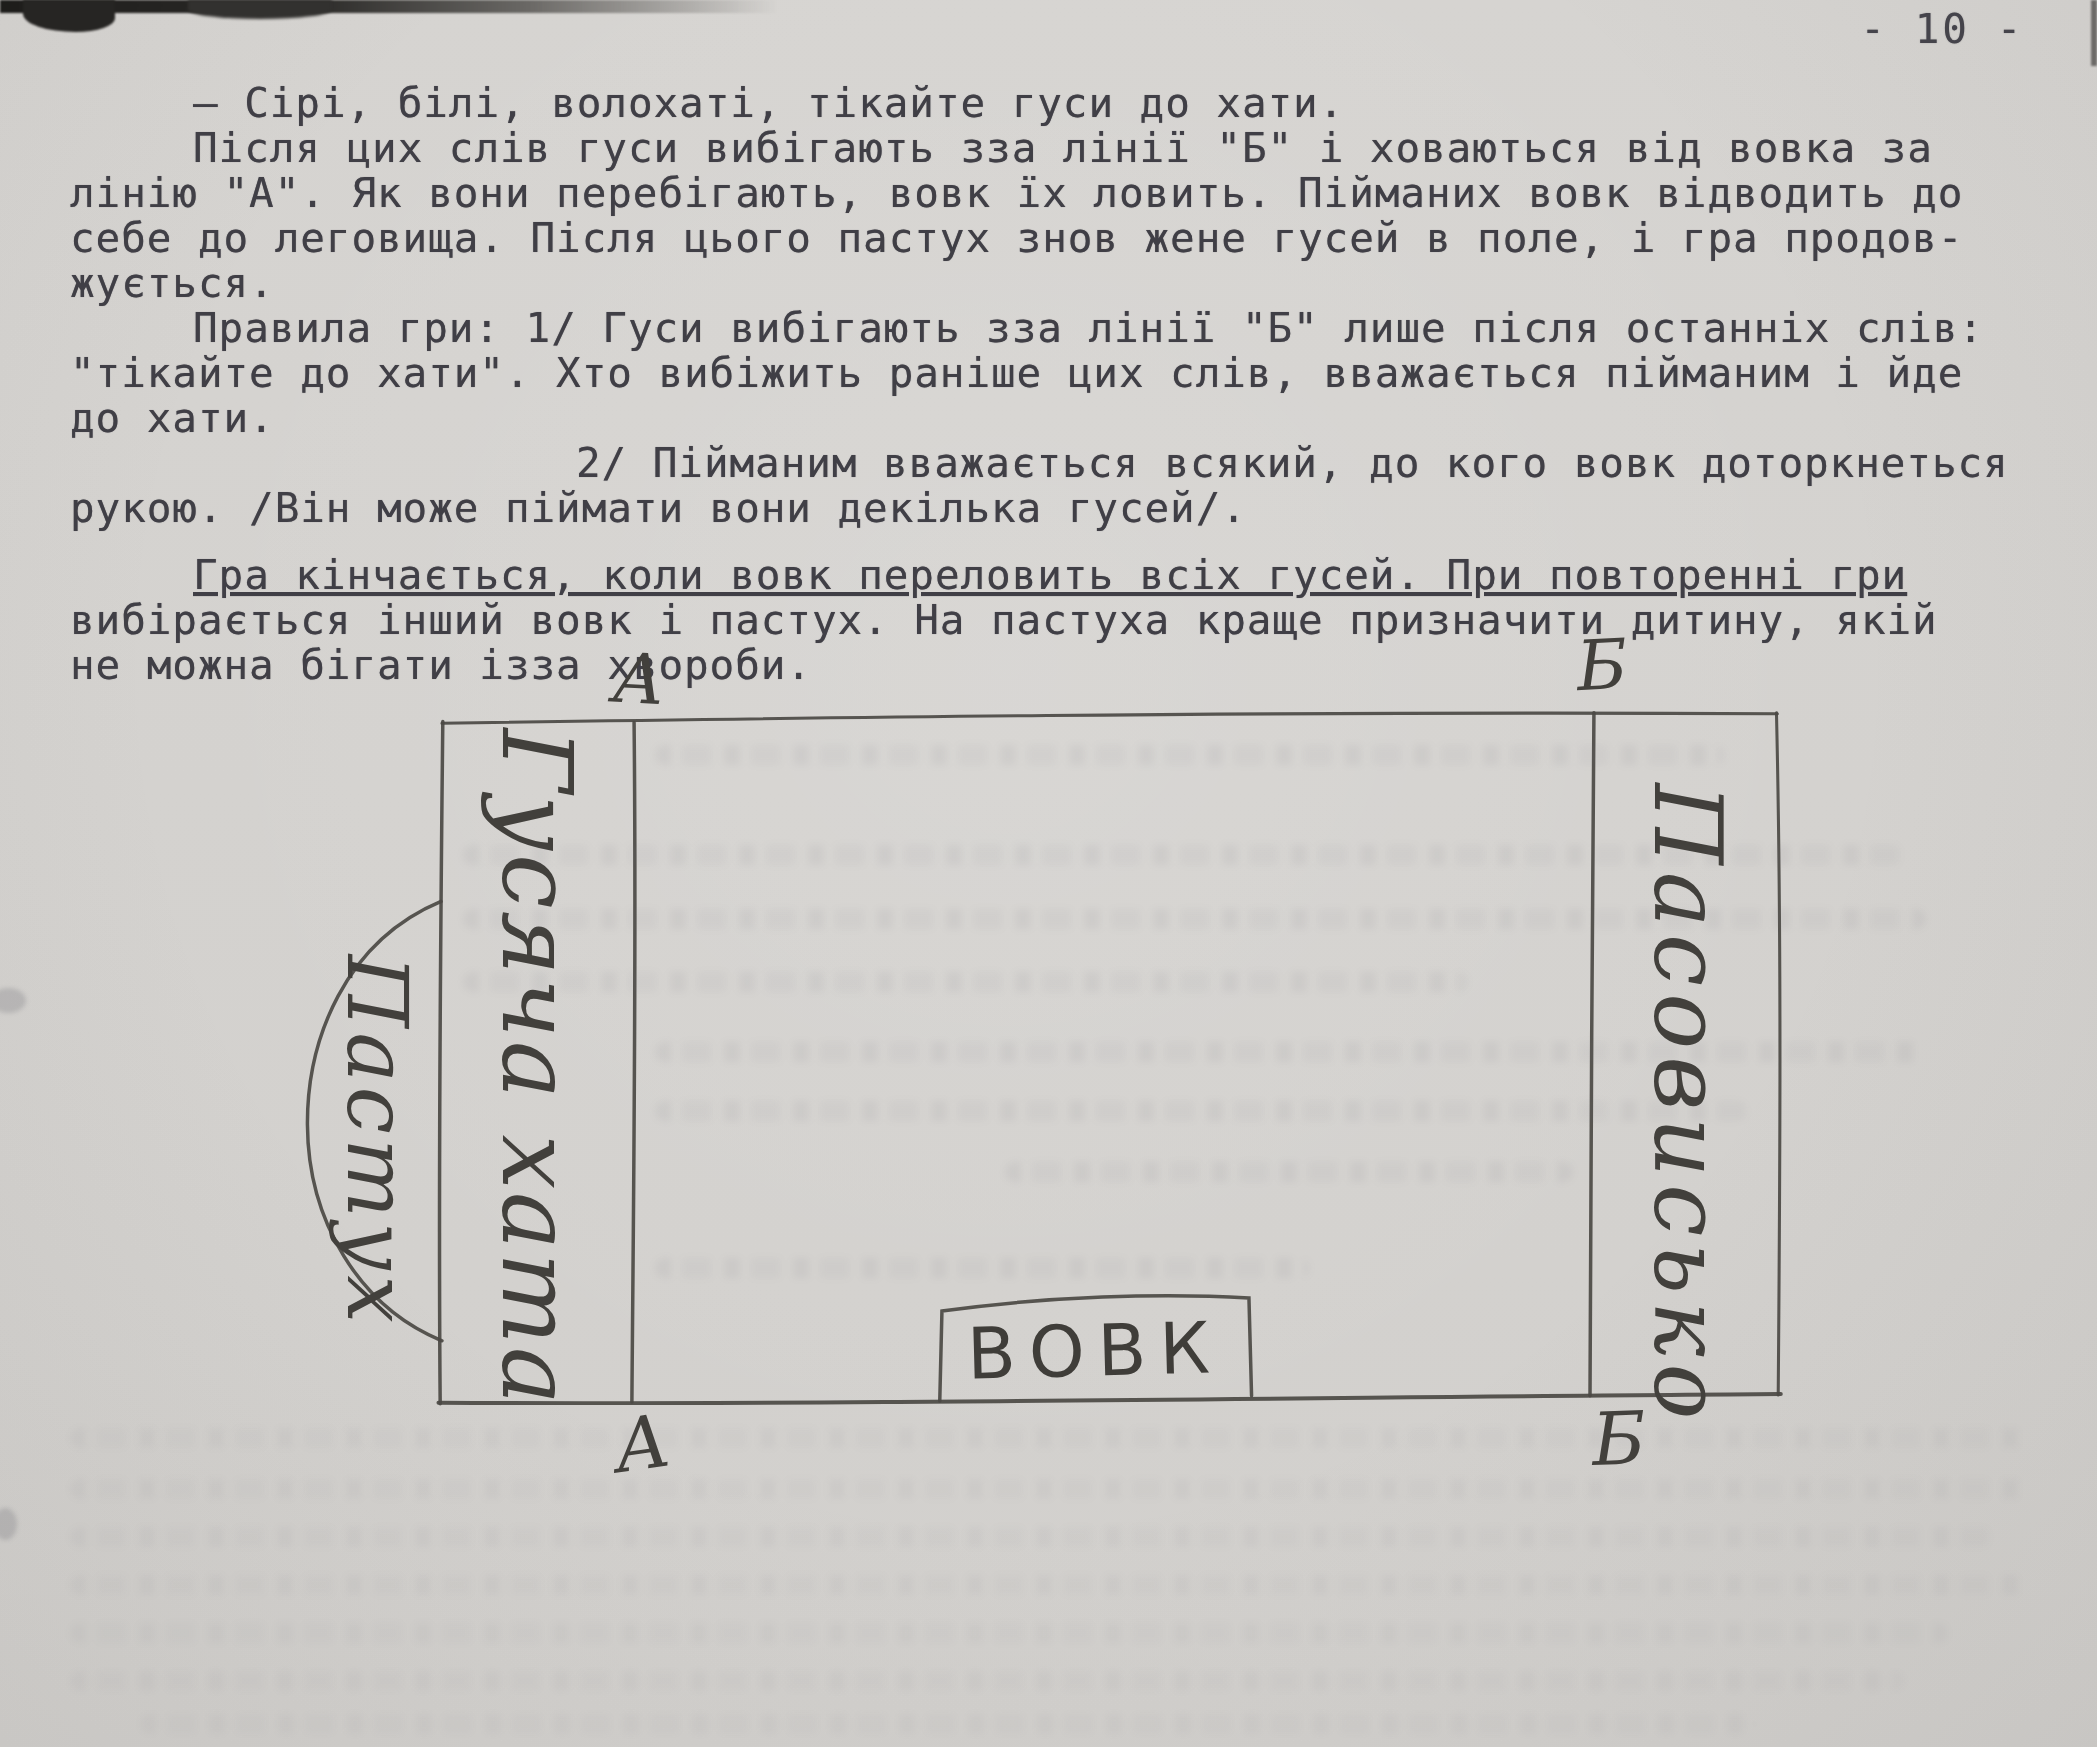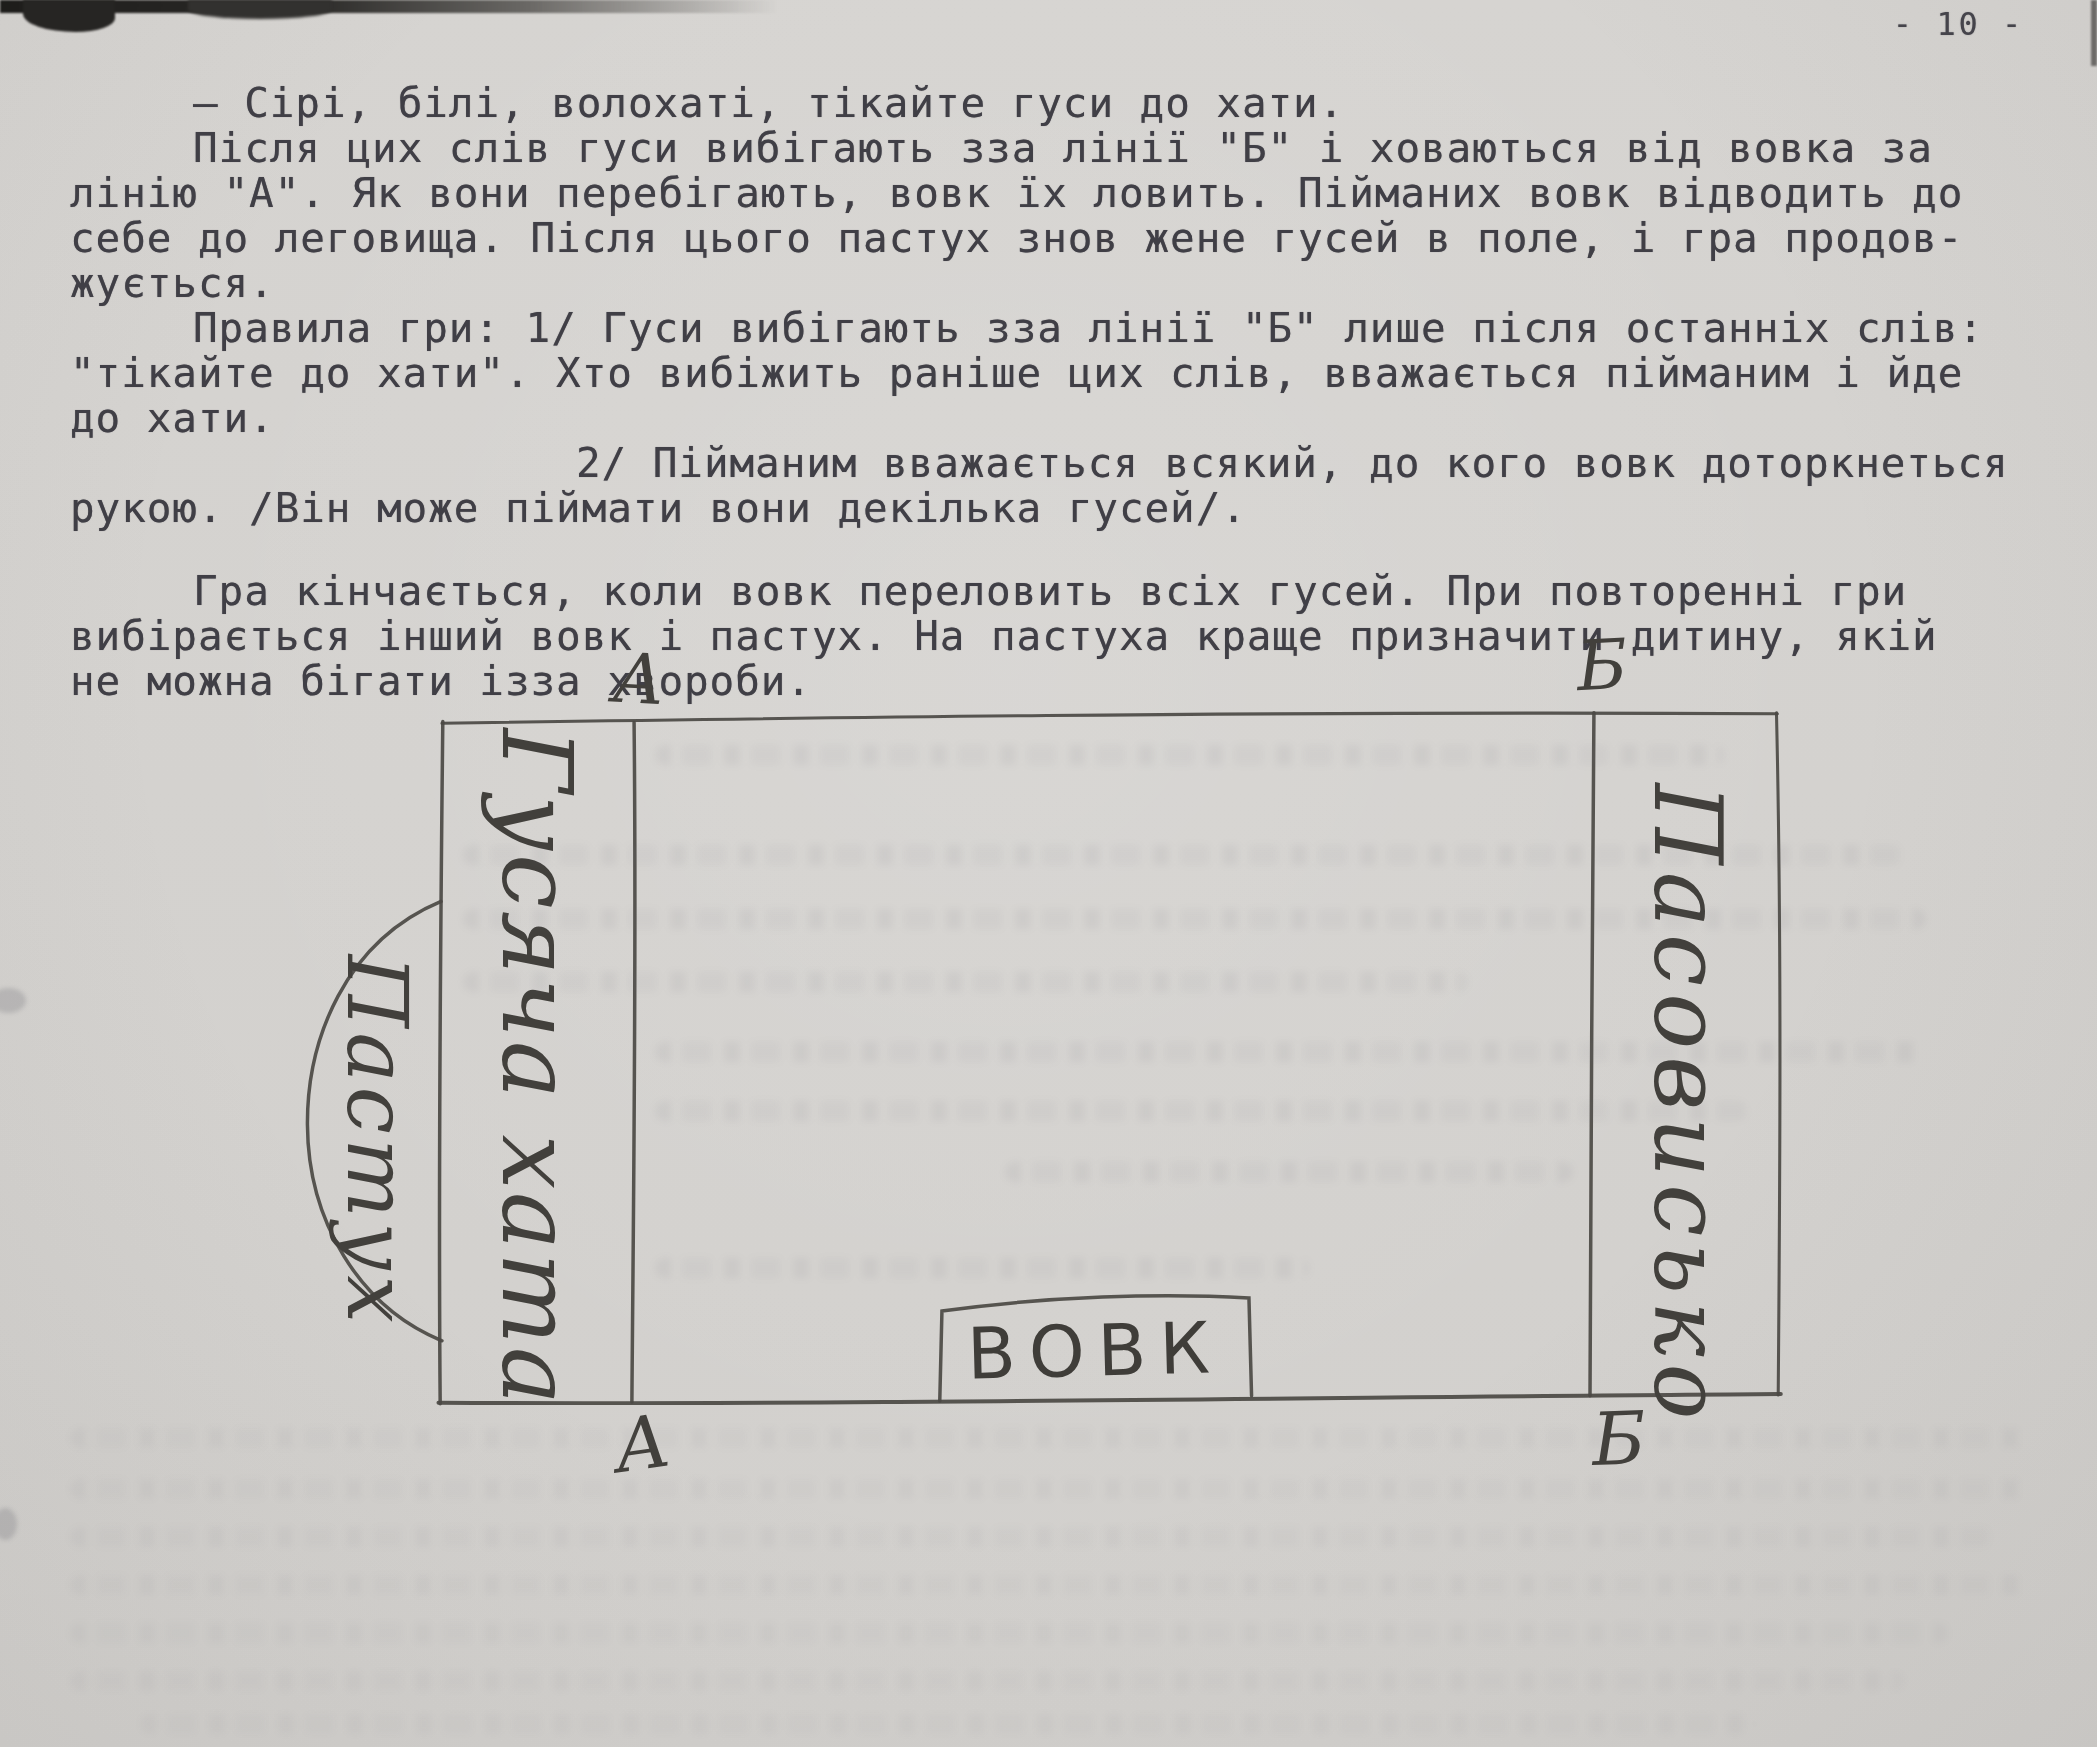--- a/index.html
+++ b/index.html
@@ -40,33 +40,33 @@
     filter:blur(3.5px);opacity:.5;
     background:repeating-linear-gradient(90deg,
       rgba(110,108,118,.16) 0px, rgba(110,108,118,.16) 15.7px,
       rgba(110,108,118,0) 15.7px, rgba(110,108,118,0) 27px,
       rgba(110,108,118,.11) 27px, rgba(110,108,118,.11) 56px,
       rgba(110,108,118,0) 56px, rgba(110,108,118,0) 69px);
   }
   
   .page-number{
     position:absolute;top:5.2px;right:73px;
-    font-size:32px;letter-spacing:2.6px;color:#45444b;
+    font-size:41px;letter-spacing:2.6px;color:#45444b;
     text-shadow:0 0 1.3px rgba(66,64,72,.45);
   }
   .body-text{
     position:absolute;left:70px;top:81px;width:1974px;
     font-size:41px;line-height:45px;letter-spacing:0.9px;
     color:#403f46;
     text-shadow:0 0 0.9px rgba(64,62,70,.55), 0 0.4px 0.4px rgba(64,62,70,.25);
   }
   .line{margin:0;padding:0;white-space:pre;}
   .indent{padding-left:123px;}
   .indent2{padding-left:506px;}
-  .para-gap{margin-top:38px;}
+  .para-gap{margin-top:22px;text-decoration:underline;}
   
   .strokes{position:absolute;left:0;top:0;width:2097px;height:1747px;}
   .strokes path{stroke:#4b4944;fill:none;stroke-linecap:round;opacity:.92;}
   .hand{
     position:absolute;white-space:nowrap;
     font-family:"DejaVu Serif", serif;font-style:italic;
     color:#42403c;
   }
   .lbl-a-top   {left:639px;top:639px;font-size:69px;transform:translateX(-50%) rotate(3deg);}
   .lbl-b-top   {left:1602px;top:625px;font-size:69px;transform:translateX(-50%) rotate(-3deg);}

